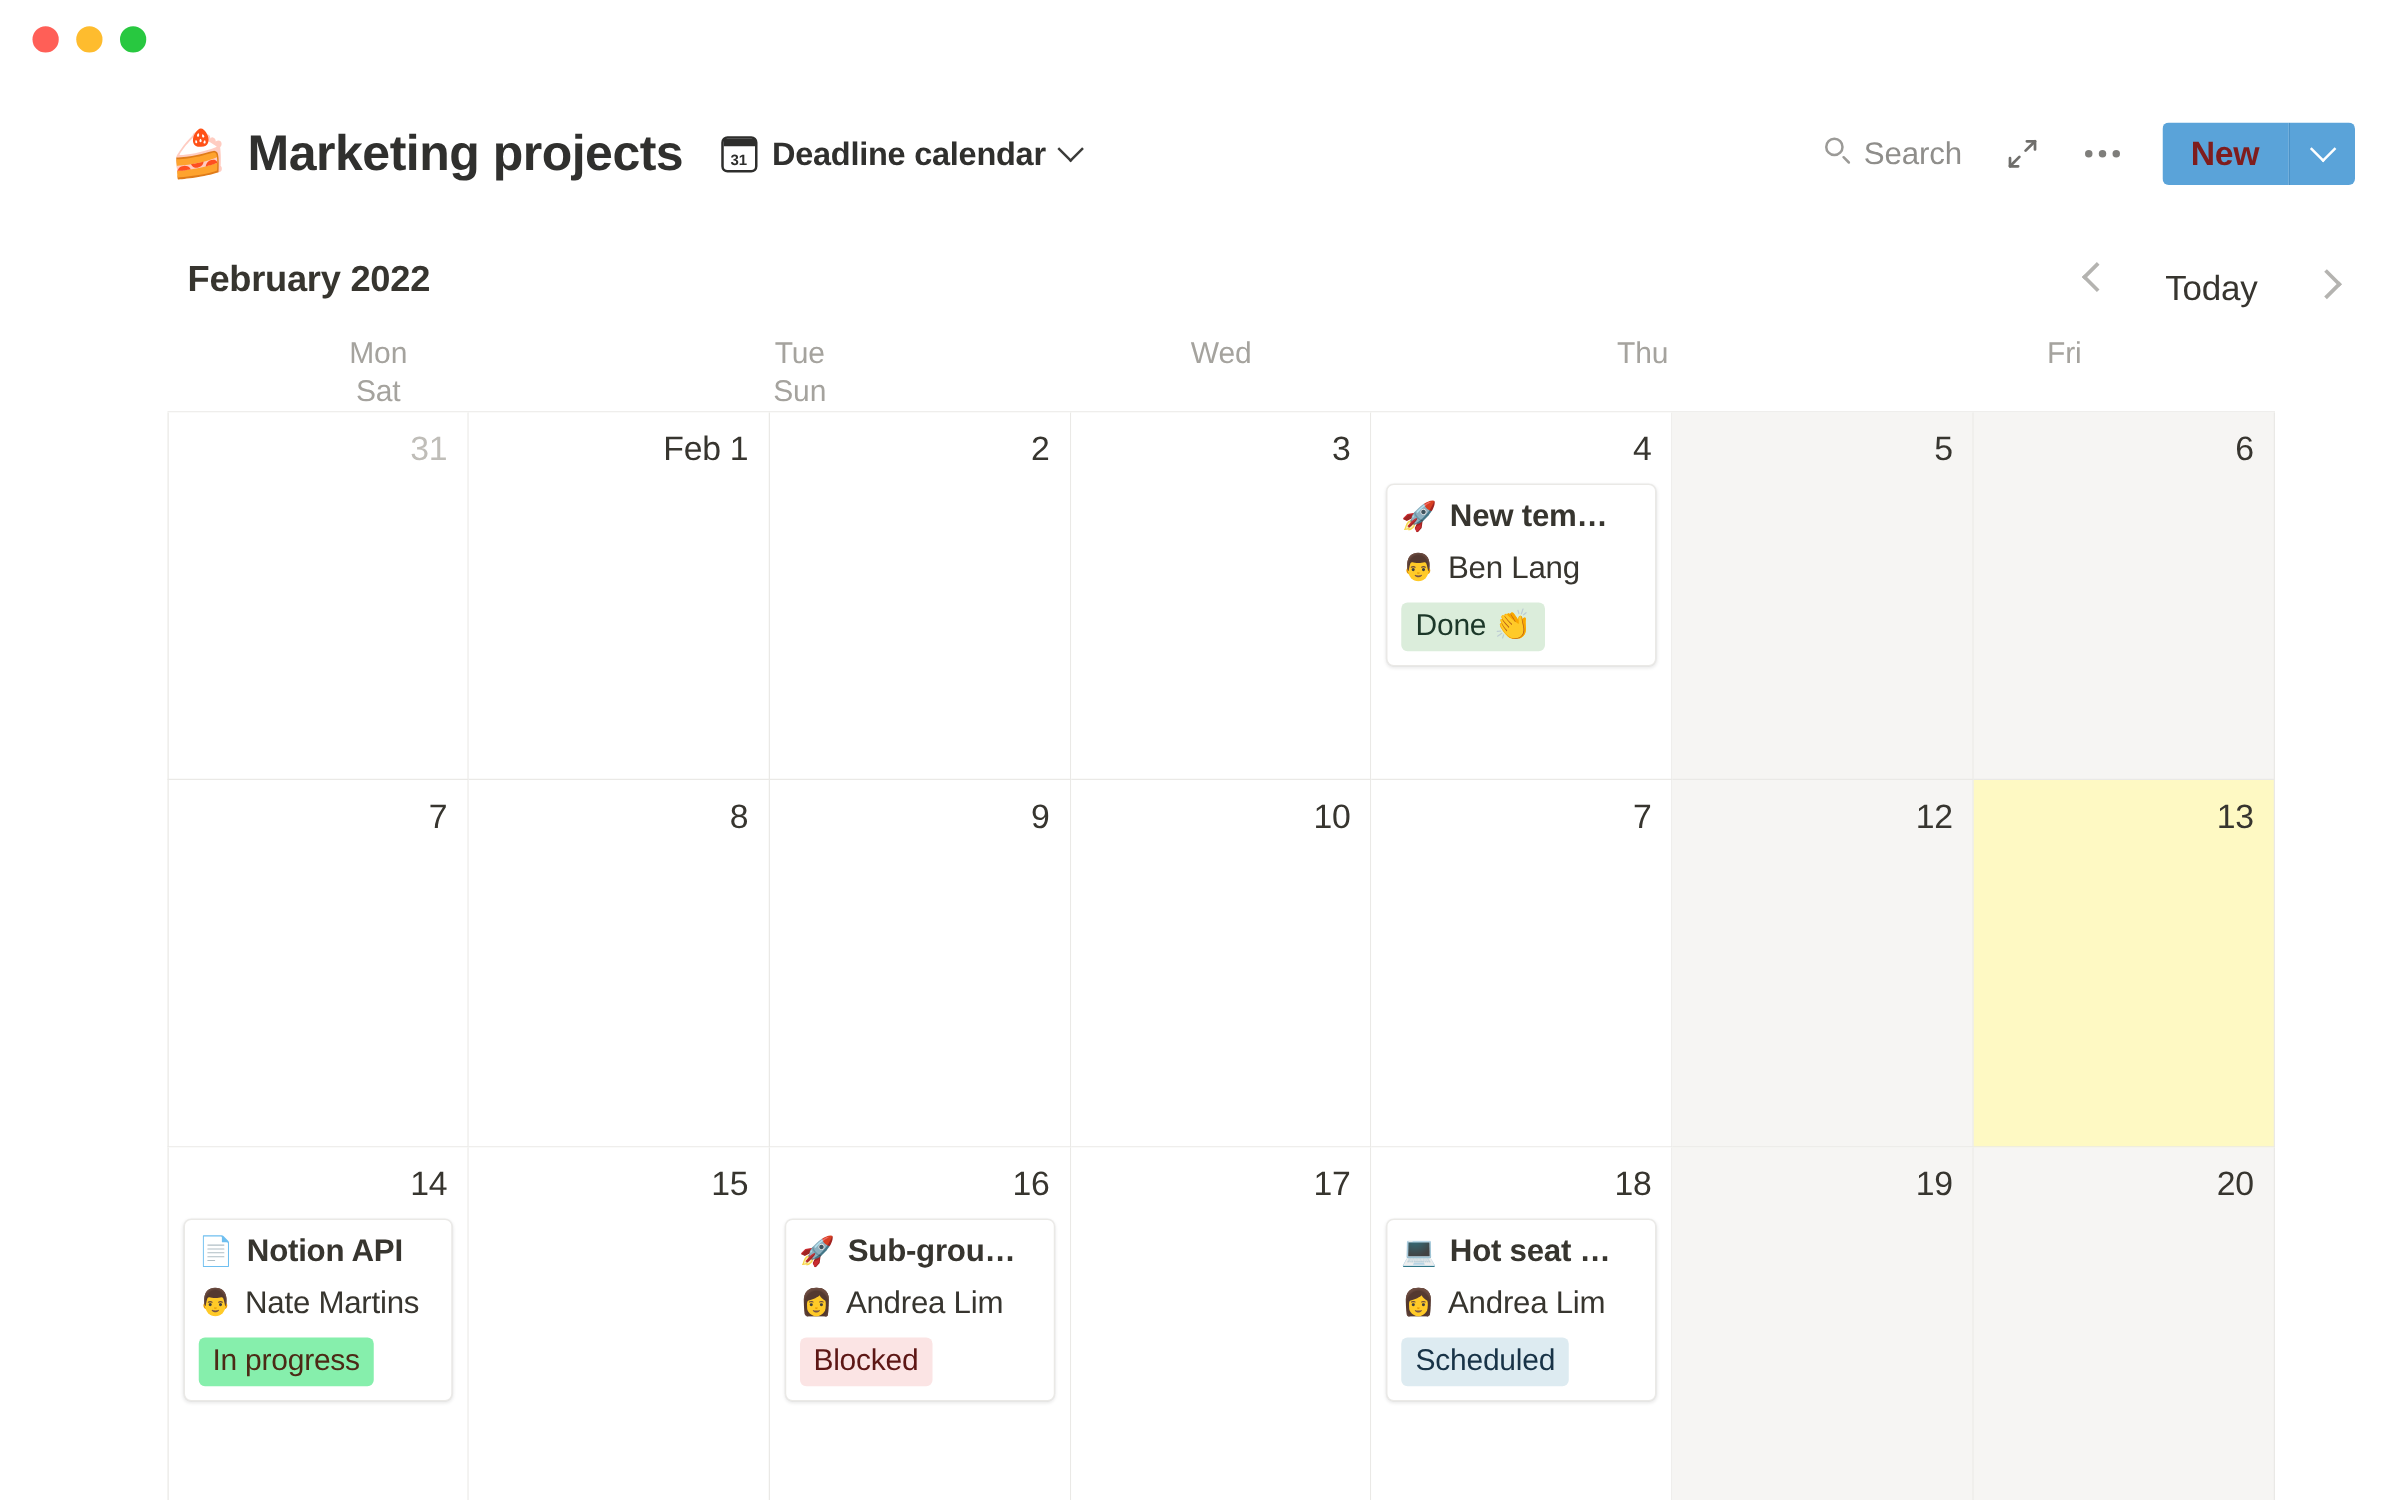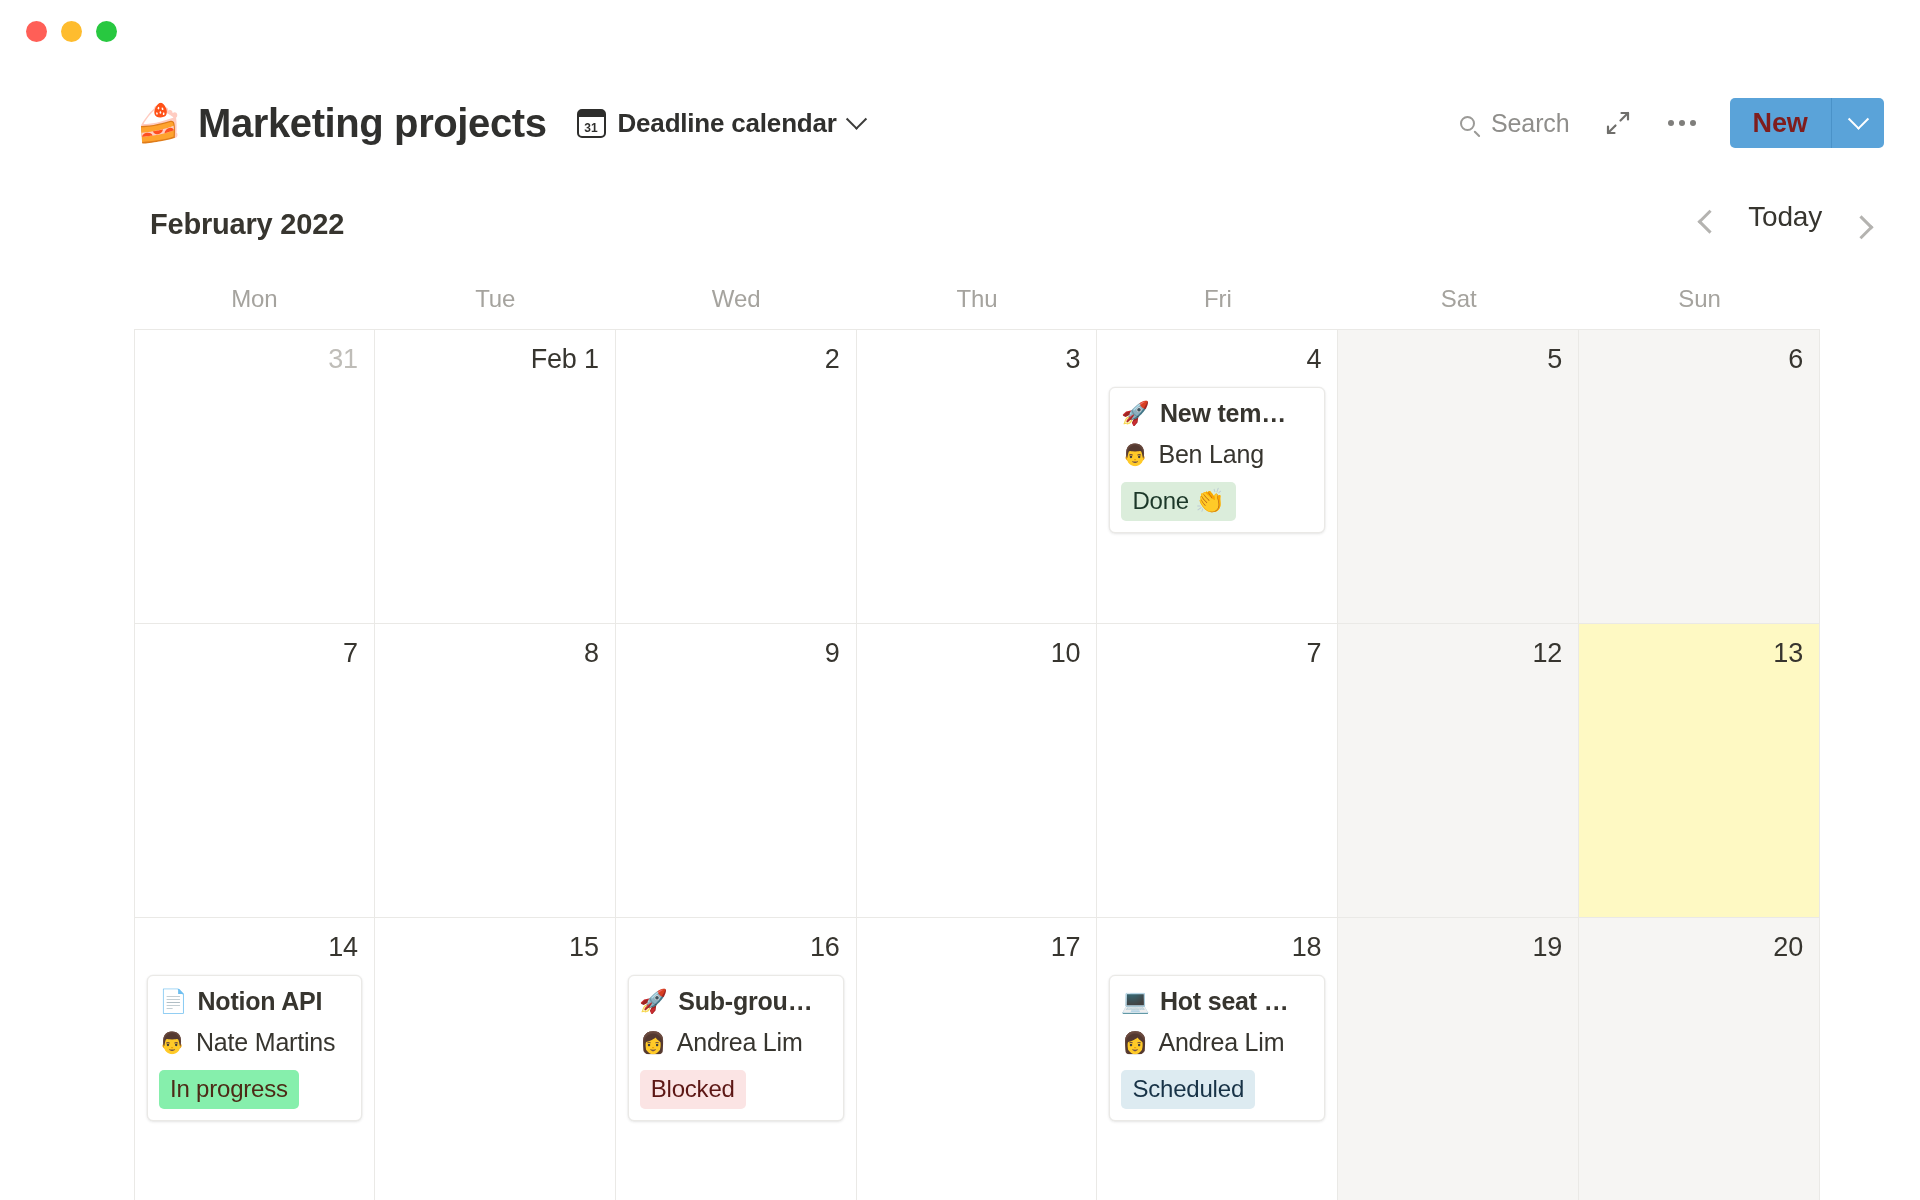--- a/index.html
+++ b/index.html
@@ -123,21 +123,21 @@
   }
 
   .header-right {
     margin-left: auto;
     display: flex;
     align-items: center;
     gap: 0;
   }
   .search-btn {
     display: flex;
-    align-items: flex-end;
+    align-items: flex-start;
     gap: 9px;
     cursor: pointer;
     padding: 6px 10px;
   }
   .search-glyph {
     width: 23px;
     height: 23px;
     position: relative;
     flex: none;
   }
@@ -239,22 +239,22 @@
   }
   .month-label {
     font-size: 29px;
     font-weight: 700;
     color: #37352F;
     letter-spacing: -0.2px;
   }
   .nav-group {
     margin-left: auto;
     display: flex;
-    align-items: flex-start;
-    gap: 4px;
+    align-items: flex-end;
+    gap: 20px;
   }
   .nav-arrow {
     width: 46px;
     height: 46px;
     display: flex;
     align-items: center;
     justify-content: center;
     cursor: pointer;
   }
   .arr {
@@ -273,21 +273,21 @@
   }
 
   
   .weekdays {
     position: absolute;
     top: 268px;
     left: 134px;
     width: 1686px;
     height: 62px;
     display: grid;
-    grid-template-columns: repeat(7, 1fr);
+    grid-template-columns: repeat(5, 1fr);
     border-bottom: 1.4px solid #EAE9E6;
     box-sizing: border-box;
   }
   .weekday {
     font-size: 24px;
     color: #A5A39E;
     display: flex;
     align-items: center;
     justify-content: center;
     letter-spacing: -0.1px;

